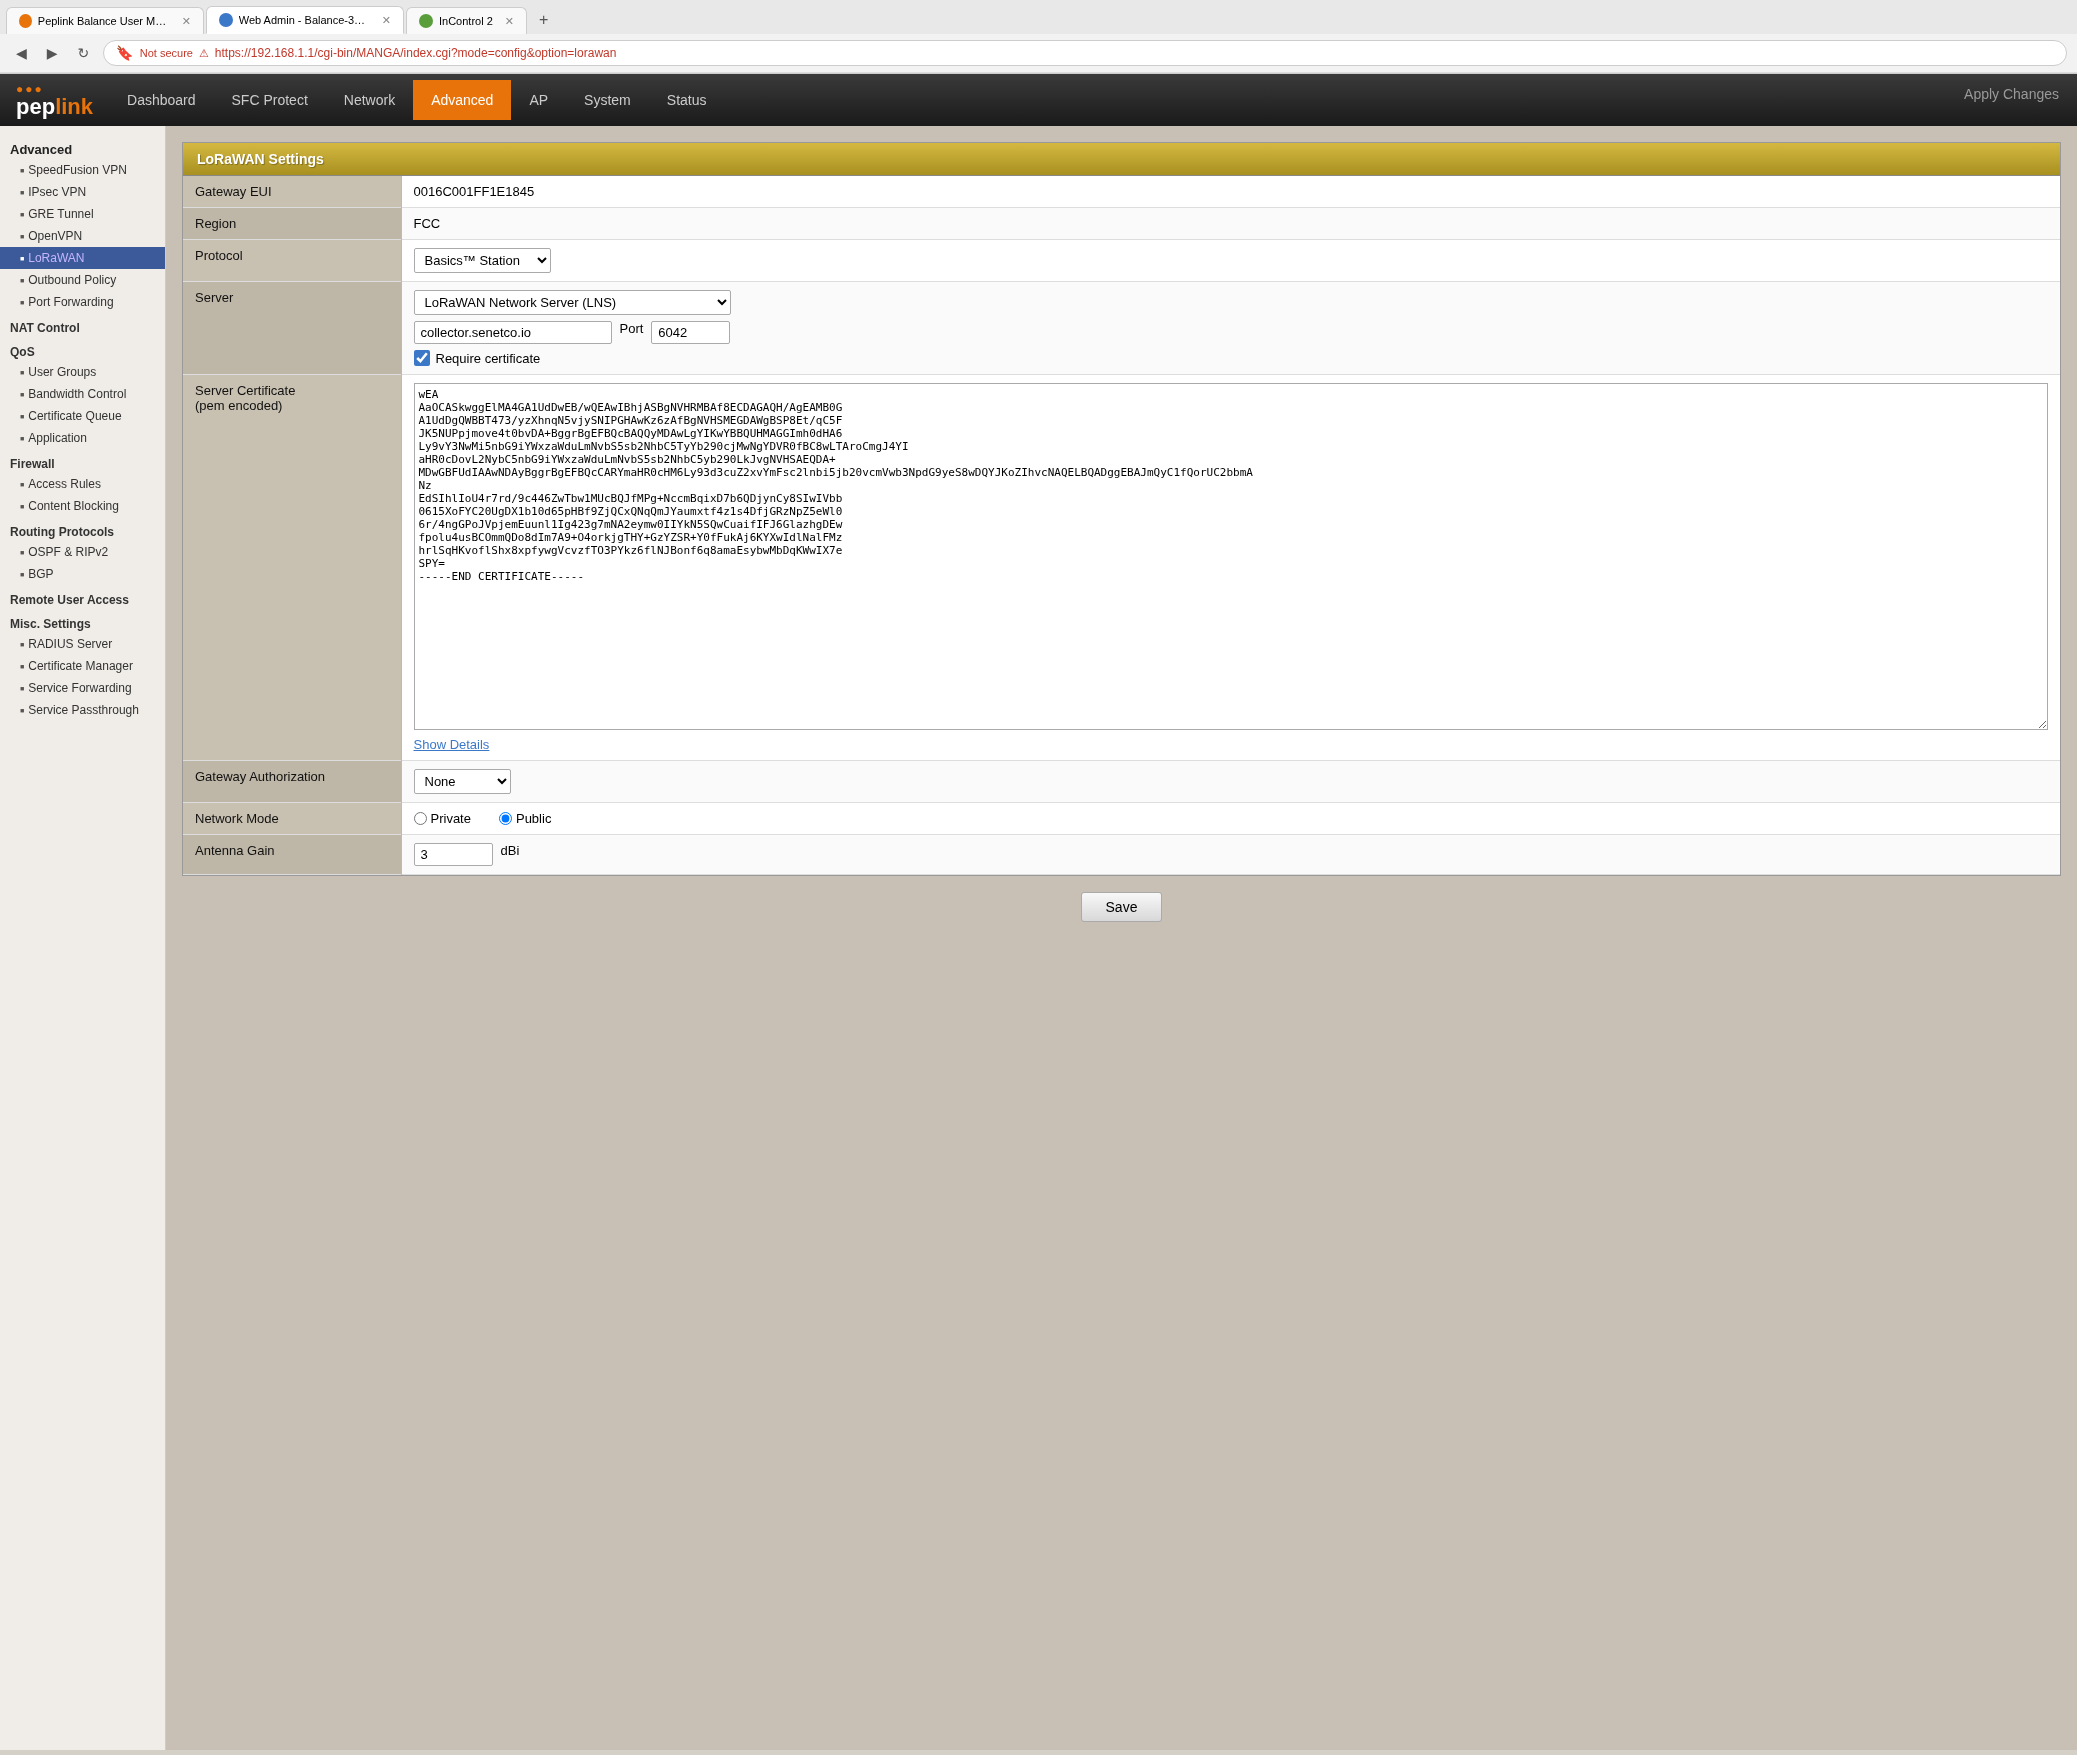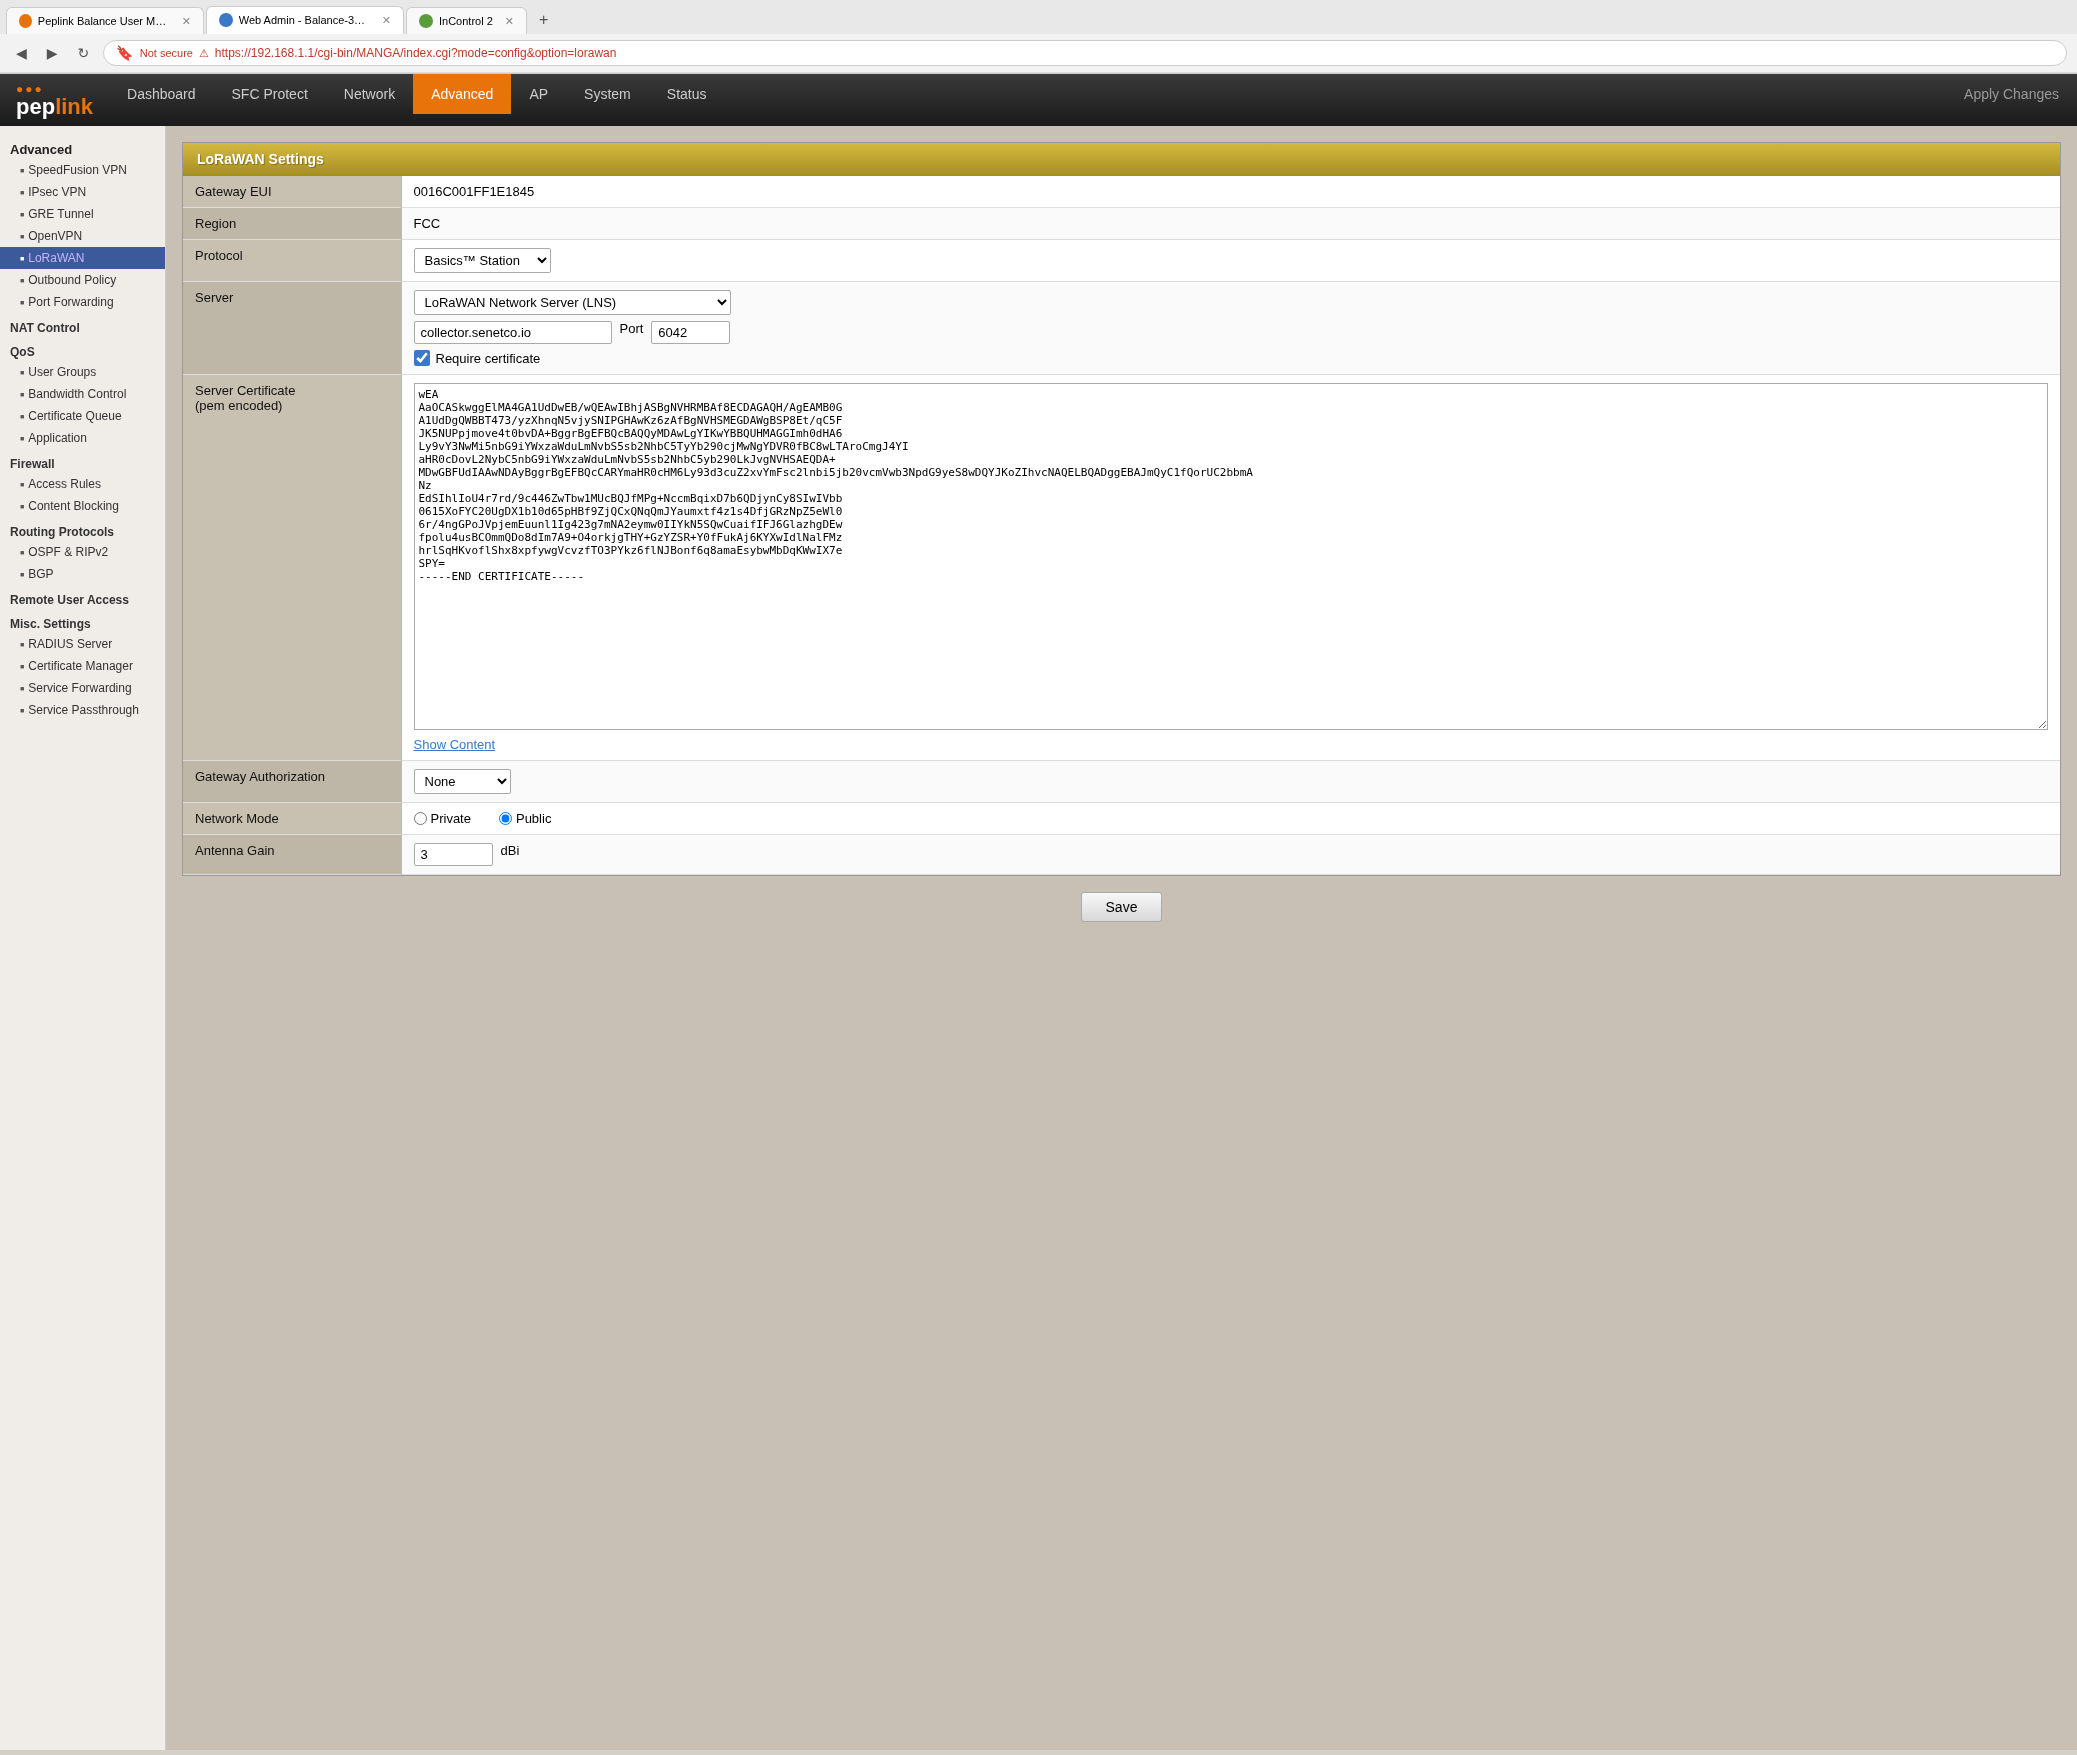--- a/index.html
+++ b/index.html
@@ -21,21 +21,21 @@
     .address-input { flex: 1; border: 1px solid #ccc; border-radius: 20px; padding: 4px 12px; font-size: 12px; background: #fff; display: flex; align-items: center; gap: 6px; }
     .not-secure { color: #c0392b; font-size: 11px; }
     .address-text { color: #c0392b; font-size: 12px; }
 
     
     .app { display: flex; flex-direction: column; height: calc(100vh - 79px); min-height: 594px; }
 
     
     .top-nav { background: #2a2a2a; background: linear-gradient(to bottom, #3a3a3a, #1a1a1a); display: flex; align-items: stretch; padding: 0; }
     .logo { padding: 8px 16px; display: flex; align-items: center; }
-    .nav-items { display: flex; align-items: flex-start; }
+    .nav-items { display: flex; align-items: center; }
     .nav-item { color: #ccc; padding: 12px 18px; cursor: pointer; font-size: 14px; display: flex; align-items: center; }
     .nav-item.active { background: #e8730a; color: #fff; }
     .apply-changes { margin-left: auto; color: #999; padding: 12px 18px; font-size: 14px; cursor: pointer; }
 
     
     .main-layout { display: flex; flex: 1; overflow: hidden; }
 
     
     .sidebar { width: 166px; background: #f0ede8; border-right: 1px solid #ccc; overflow-y: auto; padding: 8px 0; flex-shrink: 0; }
     .sidebar-section { padding: 8px 10px 2px 10px; font-weight: bold; font-size: 13px; color: #222; }
@@ -243,21 +243,21 @@
 aHR0cDovL2NybC5nbG9iYWxzaWduLmNvbS5sb2NhbC5yb290LkJvgNVHSAEQDA+
 MDwGBFUdIAAwNDAyBggrBgEFBQcCARYmaHR0cHM6Ly93d3cuZ2xvYmFsc2lnbi5jb20vcmVwb3NpdG9yeS8wDQYJKoZIhvcNAQELBQADggEBAJmQyC1fQorUC2bbmA
 Nz
 EdSIhlIoU4r7rd/9c446ZwTbw1MUcBQJfMPg+NccmBqixD7b6QDjynCy8SIwIVbb
 0615XoFYC20UgDX1b10d65pHBf9ZjQCxQNqQmJYaumxtf4z1s4DfjGRzNpZ5eWl0
 6r/4ngGPoJVpjemEuunl1Ig423g7mNA2eymw0IIYkN5SQwCuaifIFJ6GlazhgDEw
 fpolu4usBCOmmQDo8dIm7A9+O4orkjgTHY+GzYZSR+Y0fFukAj6KYXwIdlNalFMz
 hrlSqHKvoflShx8xpfywgVcvzfTO3PYkz6flNJBonf6q8amaEsybwMbDqKWwIX7e
 SPY=
 -----END CERTIFICATE-----</textarea>
-              <a class="show-details">Show Content</a>
+              <a class="show-details">Show Details</a>
             </td>
           </tr>
           <tr>
             <td class="label">Gateway Authorization</td>
             <td class="value">
               <select class="form-select">
                 <option>None</option>
                 <option>Basic Auth</option>
                 <option>Token</option>
               </select>

